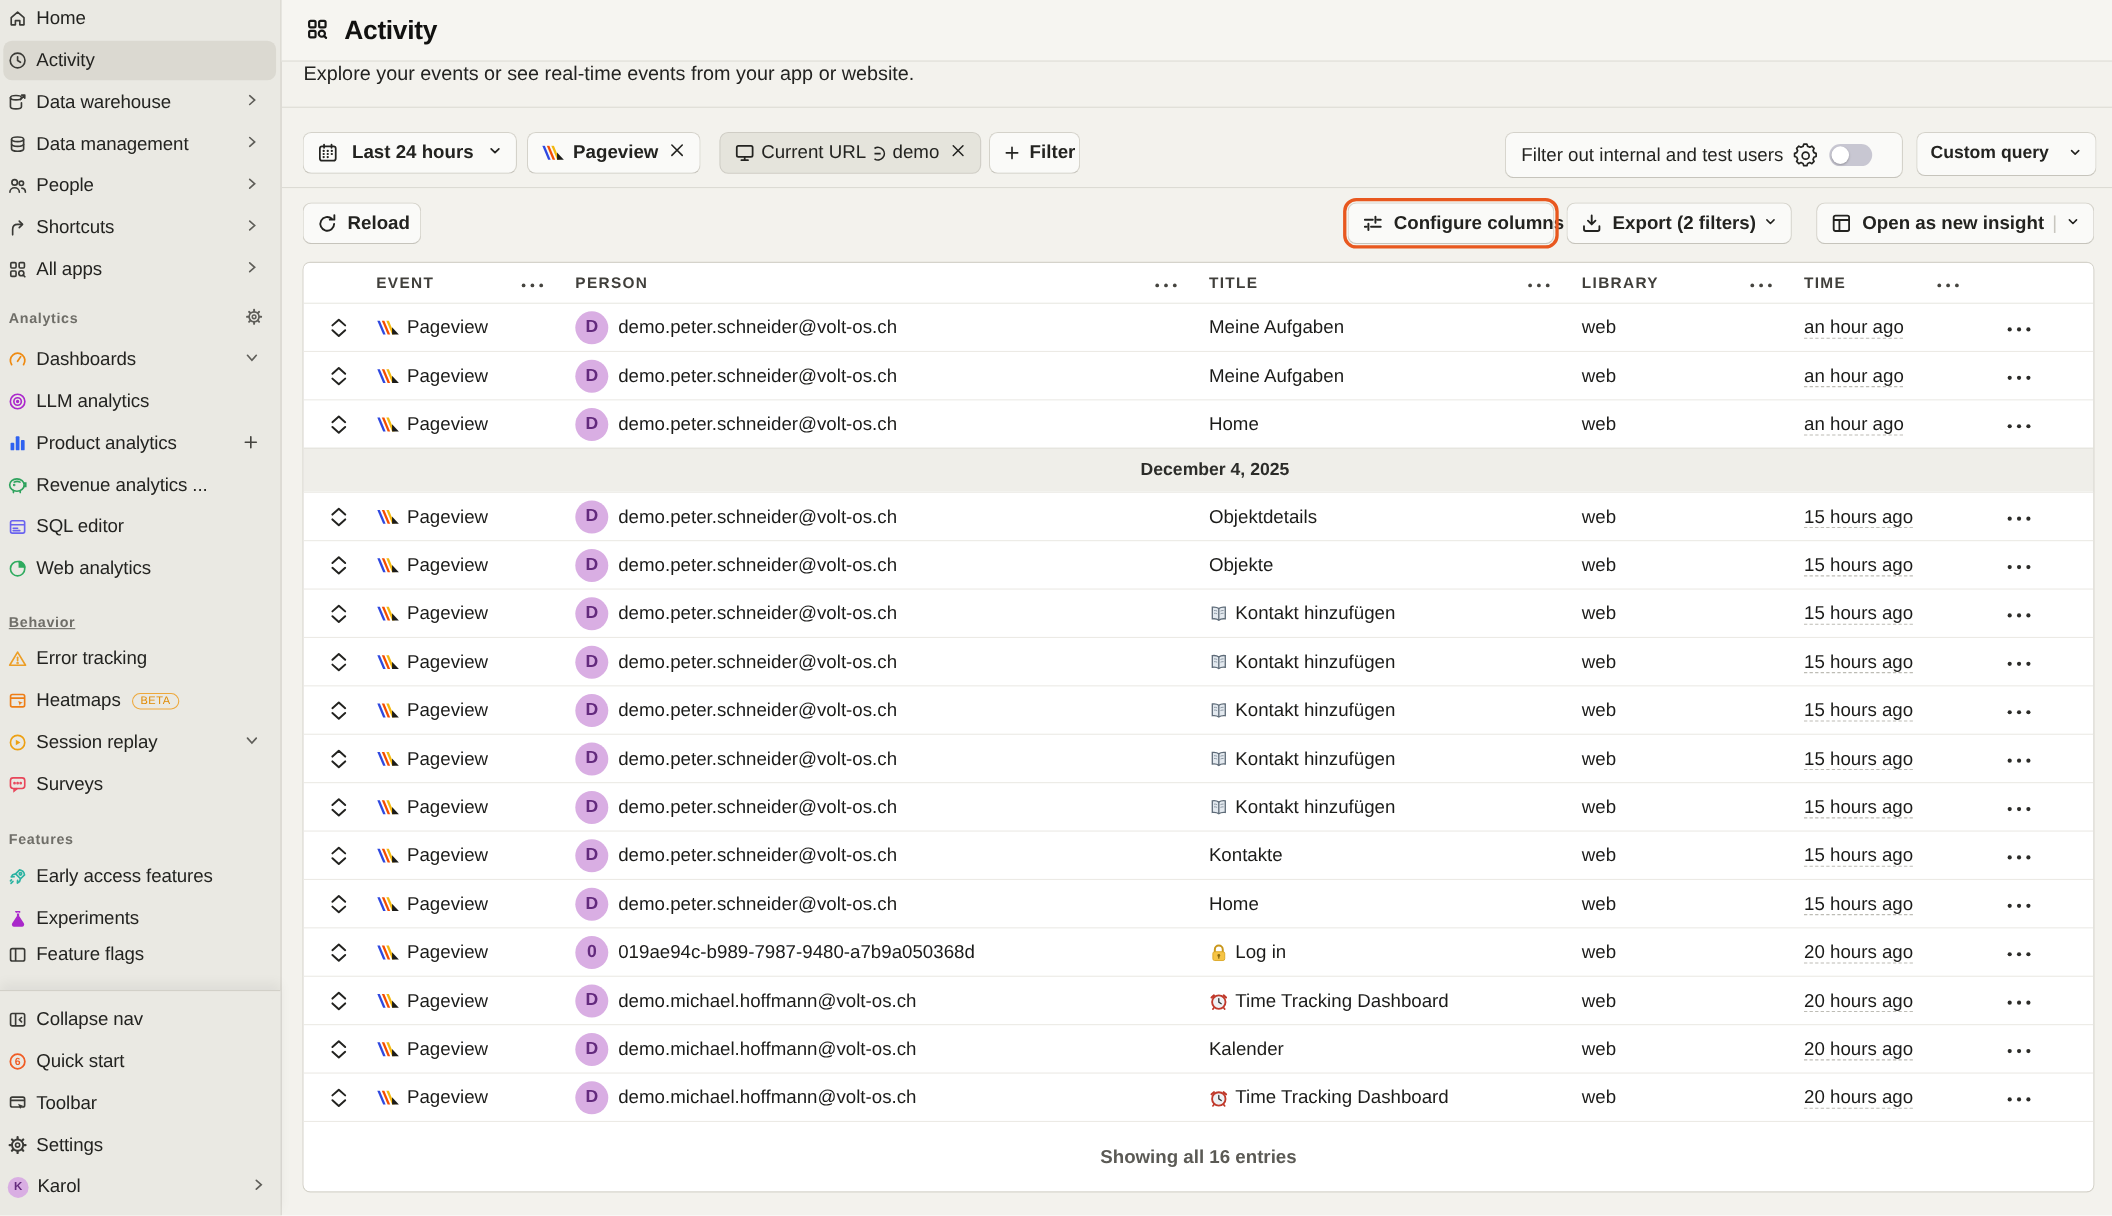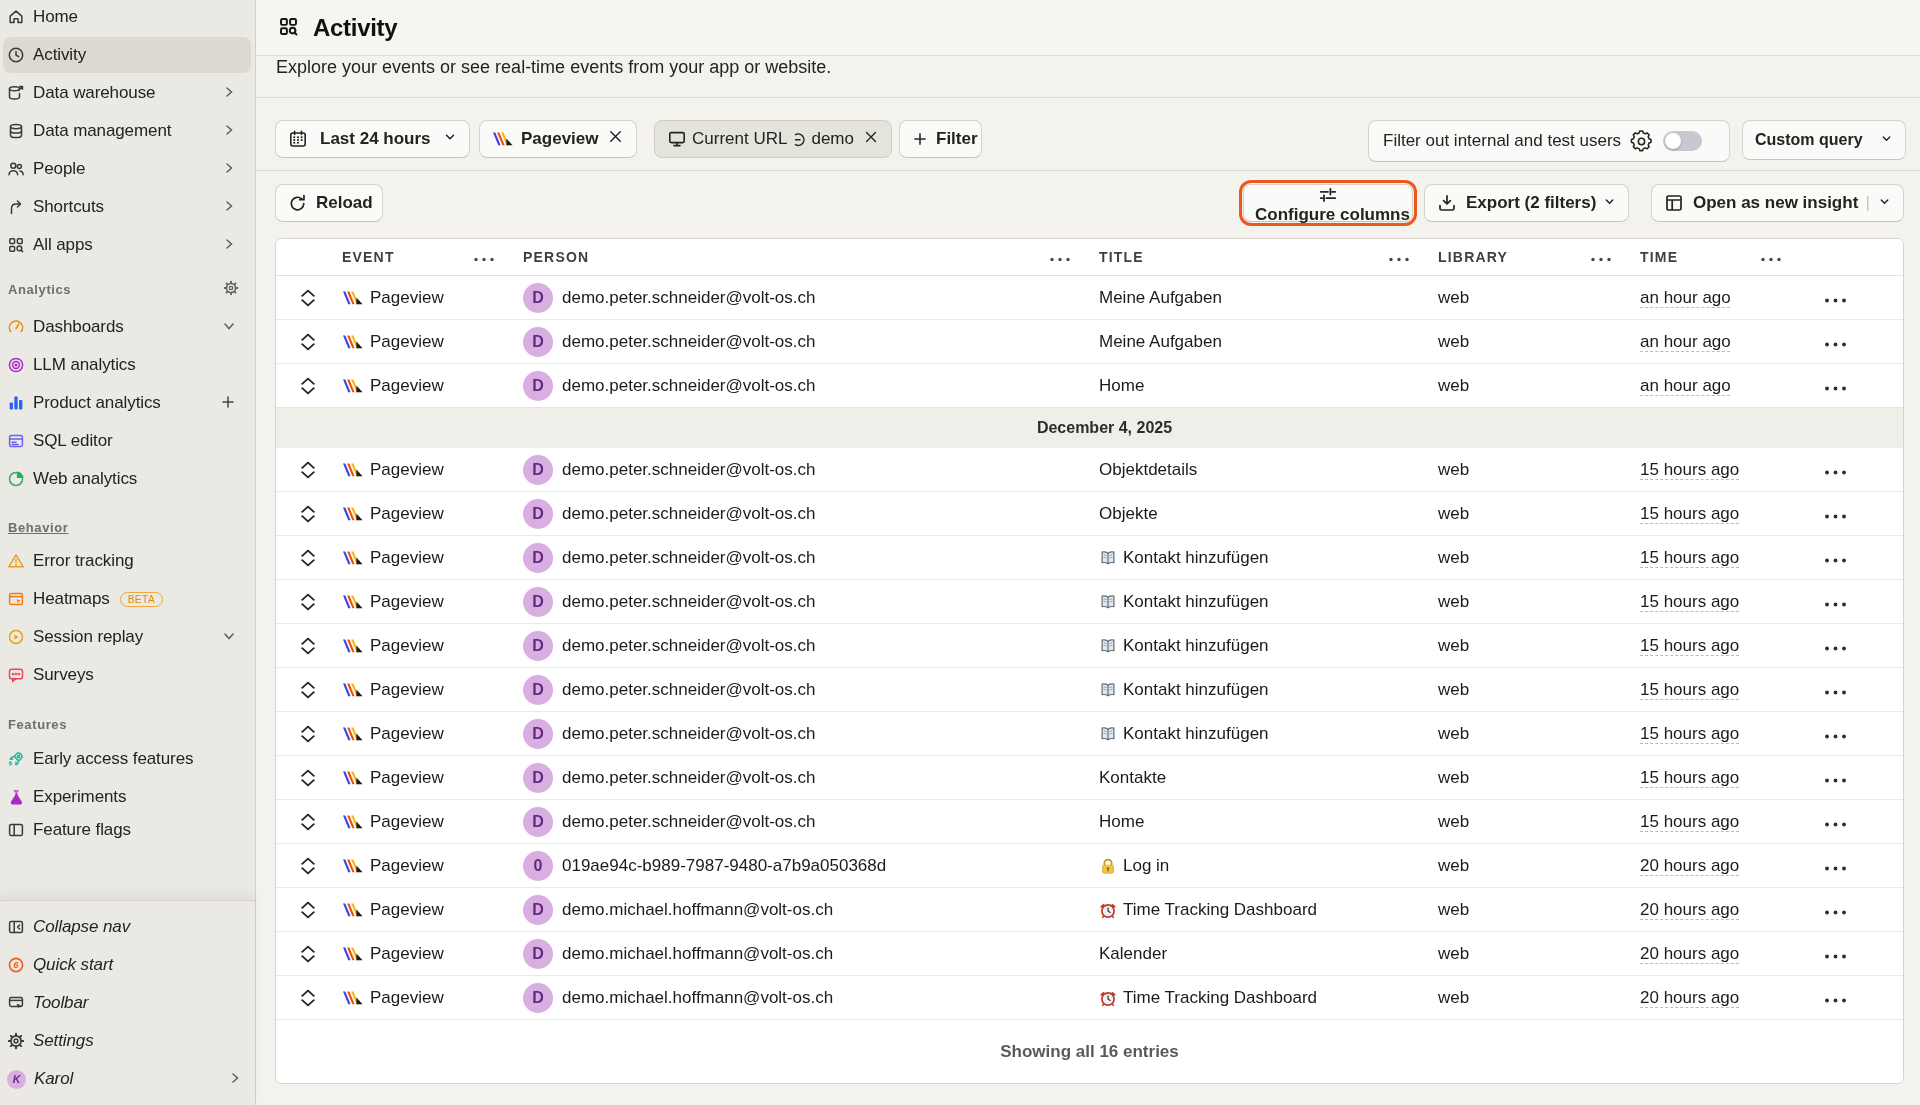--- a/index.html
+++ b/index.html
@@ -9,21 +9,21 @@
 #sidebar { position:absolute; left:0; top:0; width:256px; height:1105px; background:#eae9e3; border-right:1px solid #d2d0c8; }
 .snav { padding:0 4px 0 3px; margin-top:-1px; }
 .sitem { height:36px; margin-bottom:2px; display:flex; align-items:center; border-radius:8px; padding:0 5px 0 4px; position:relative; }
 .sitem .sic { width:18px; height:18px; margin-left:0; margin-right:8px; flex:none; display:flex; align-items:center; justify-content:center; }
 .sitem .slab { font-size:17px; color:#232320; letter-spacing:-0.1px; white-space:nowrap; }
 .sitem.sel { background:#dbd9d1; }
 .sitem .schev { position:absolute; right:16px; color:#5f5e59; }
 .shead { height:20px; display:flex; align-items:center; padding:0 8px 0 5px; font-size:13px; font-weight:bold; letter-spacing:0.6px; color:#6f6e68; position:relative; }
 .shead .schev { position:absolute; right:12px; }
 .beta { display:inline-block; margin-left:10px; font-size:10px; font-weight:normal; color:#e08a00; border:1.5px solid #eda83c; border-radius:8px; padding:1px 7px 1px; letter-spacing:0.5px; }
-#sbottom { position:absolute; left:0; bottom:0; width:255px; background:#eae9e3; border-top:1px solid #d2d0c8; box-shadow:0 -6px 10px rgba(0,0,0,0.05); padding:8px 4px 6px 3px;font-style:italic; }
+#sbottom { position:absolute; left:0; bottom:0; width:255px; background:#eae9e3; border-top:1px solid #d2d0c8; box-shadow:0 -6px 10px rgba(0,0,0,0.05); padding:8px 4px 6px 3px; }
 
 #main { position:absolute; left:256px; top:0; width:1664px; height:1105px; }
 #topbar { height:56px; background:#f6f5f1; border-bottom:1px solid #dcdbd4; display:flex; align-items:center; padding-left:22px; }
 #topbar h1 { font-size:24px; letter-spacing:-0.3px; color:#111110; margin-left:14px; }
 #subtitle { height:42px; border-bottom:1px solid #dcdbd4; display:flex; align-items:flex-start; padding-left:20px; padding-top:2px; font-size:18px; line-height:19px; color:#232321; }
 #row1 { height:73px; border-bottom:1px solid #dcdbd4; padding:22px 14px 0 19px; display:flex; justify-content:space-between; align-items:flex-start; }
 #row2 { margin:13px 16px 0 19px; display:flex; justify-content:space-between; align-items:flex-start; }
 .grp { display:flex; align-items:flex-start; }
 
 .btn { height:38px; background:#fafaf8; border:1px solid #d4d2ca; border-bottom-color:#c6c4bc; border-radius:8px; display:flex; align-items:center; font-size:17px; font-weight:bold; color:#232320; padding:0 12px; white-space:nowrap; }
@@ -181,20 +181,32 @@
             <rect x="12" y="6" width="3.4" height="9.4" rx="0.8"></rect>
           </svg>
         </span>
         <span class="slab">Product analytics</span>
         <span class="schev" style="color:#45443f;font-size:18px;"><svg width="14" height="14" viewBox="0 0 14 14" fill="none" stroke="#45443f" stroke-width="1.5" stroke-linecap="round">
             <path d="M7 2 V12 M2 7 H12"></path>
           </svg></span>
       </div>
   <div class="sitem">
         <span class="sic">
+          <svg width="18" height="18" viewBox="0 0 18 18" fill="none" stroke="#2da25c" stroke-width="1.5" stroke-linecap="round">
+            <ellipse cx="8.4" cy="9" rx="6.6" ry="5.6"></ellipse>
+            <path d="M5.2 14 v1.8 M11.4 14 v1.8"></path>
+            <path d="M14.8 7.2 h1.6 v3 h-1.5"></path>
+            <path d="M5.9 6.3 c1.6-.9 3.7-.9 5.3 0"></path>
+            <circle cx="5.9" cy="9" r="0.4" fill="#2da25c"></circle>
+          </svg>
+        </span>
+        <span class="slab">Revenue analytics ...</span>
+      </div>
+  <div class="sitem">
+        <span class="sic">
           <svg width="18" height="18" viewBox="0 0 18 18" fill="none" stroke="#6a63ef" stroke-width="1.5">
             <rect x="2.6" y="3.4" width="12.8" height="11.2" rx="1.6"></rect>
             <path d="M2.6 7 h12.8"></path>
             <path d="M5 10.2 h4 M5 12.4 h6" stroke-linecap="round"></path>
           </svg>
         </span>
         <span class="slab">SQL editor</span>
       </div>
   <div class="sitem">
         <span class="sic">
@@ -435,21 +447,21 @@
           <span class="bic">
             <svg width="19" height="19" viewBox="0 0 20 20" fill="none" stroke="#232320" stroke-width="1.8" stroke-linecap="round">
               <path d="M16.6 10 a6.6 6.6 0 1 1 -2.2 -4.9"></path>
               <path d="M16.8 1.6 v4.4 h-4.4" stroke-linejoin="round"></path>
             </svg>
           </span>
           <span style="margin-left:9px;">Reload</span>
         </div>
     </div>
     <div class="grp">
-      <div class="btn" style="width:170px;outline:3px solid #e8581f;outline-offset:1px;flex-direction:column;">
+      <div class="btn" style="width:188px;outline:3px solid #e8581f;outline-offset:1px;">
           <span class="bic">
             <svg width="20" height="20" viewBox="0 0 20 20" fill="none" stroke="#232320" stroke-width="1.8" stroke-linecap="round">
               <path d="M2.8 6.8 h7.2 M14.2 6.8 h3 M2.8 13.2 h1.4 M8.4 13.2 h8.8 M12.4 4 v5.6 M6 10.4 v5.6"></path>
             </svg>
           </span>
           <span style="margin-left:9px;">Configure columns</span>
         </div>
       <div class="btn" style="width:205px;margin-left:11px;">
           <span class="bic">
             <svg width="20" height="20" viewBox="0 0 20 20" fill="none" stroke="#232320" stroke-width="1.7" stroke-linecap="round" stroke-linejoin="round">

